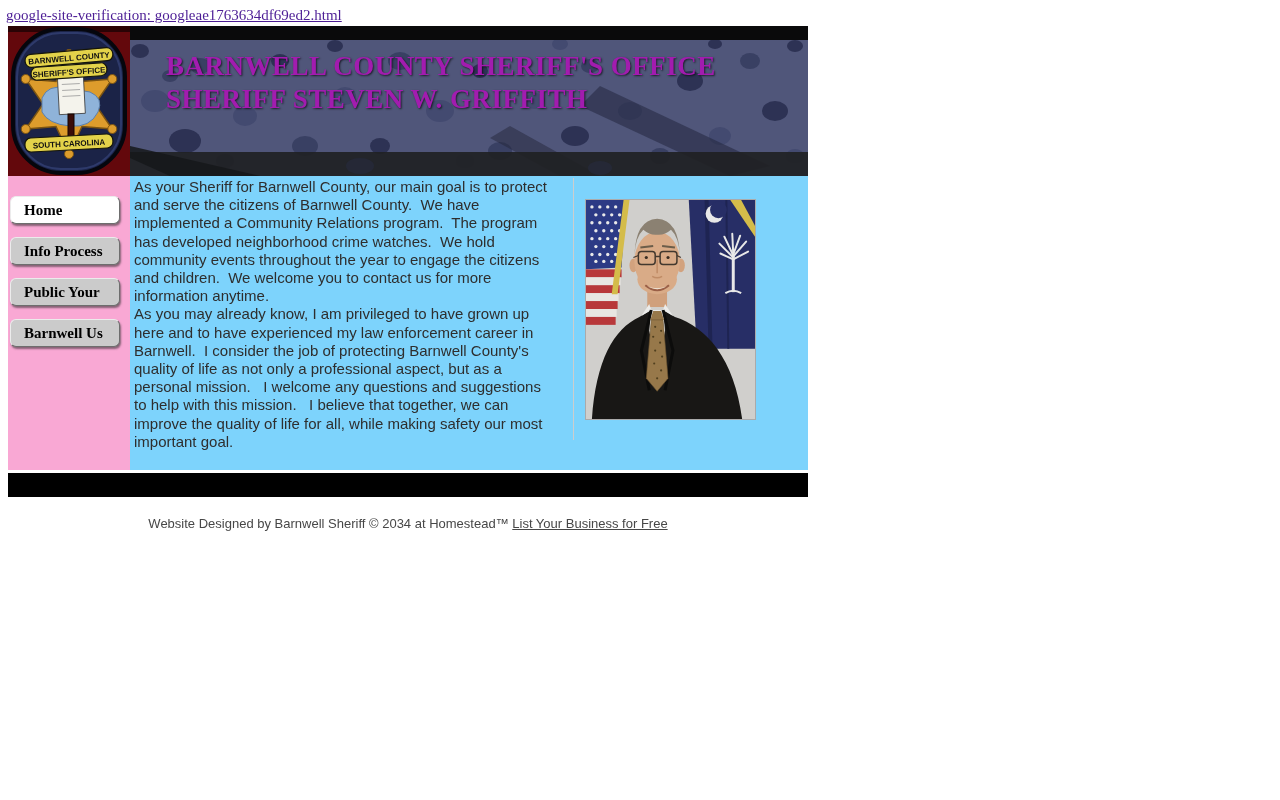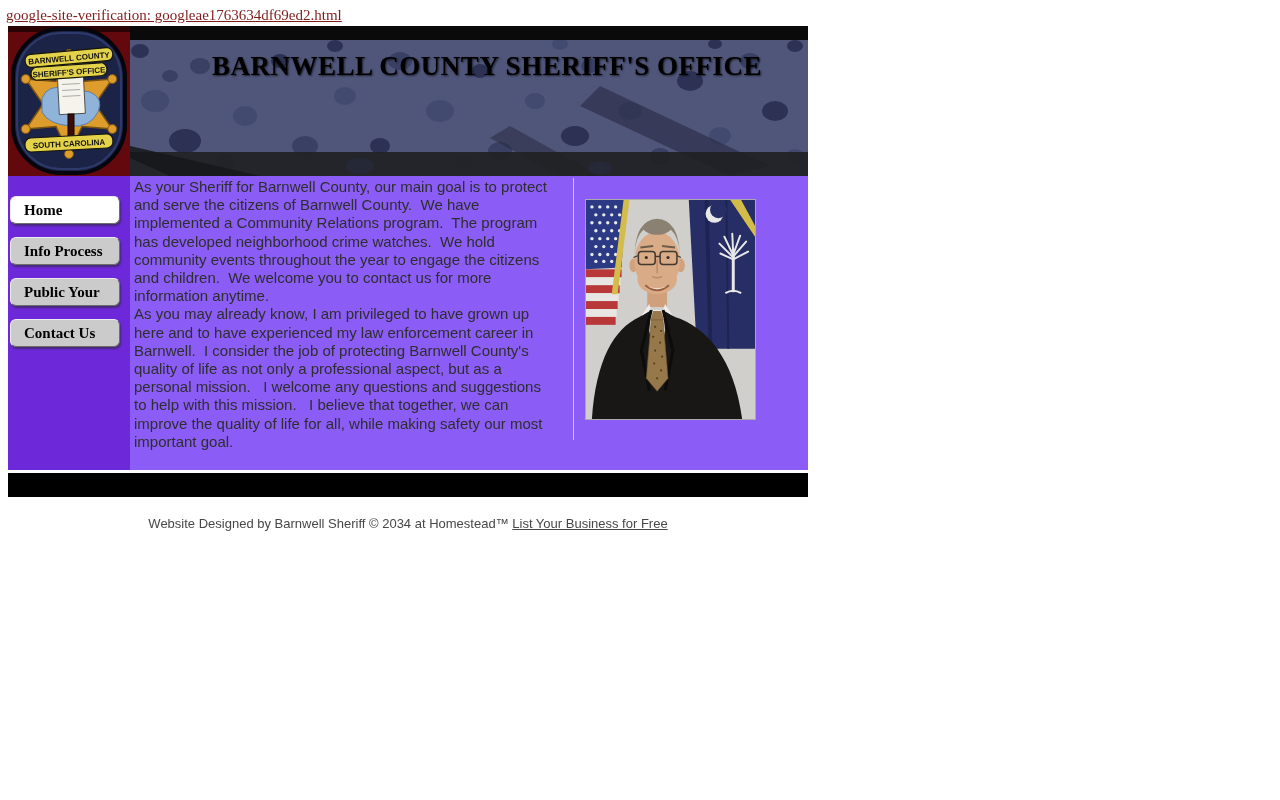--- a/index.html
+++ b/index.html
@@ -1,55 +1,55 @@
 <!DOCTYPE html>
 <html><head>
 <meta charset="utf-8">
 <style>
   * { margin:0; padding:0; box-sizing:border-box; }
   body { background:#ffffff; font-family:"Liberation Sans", sans-serif; }
   .page { position:relative; width:1280px; height:800px; background:#fff; overflow:hidden; }
 
   .verify-link {
     position:absolute; left:6px; top:7px;
-    font-family:"Liberation Serif", serif; font-size:15px; color:#7f1d1d;
+    font-family:"Liberation Serif", serif; font-size:15px; color:#4c1d95;
     text-decoration:underline; cursor:pointer;
   }
 
   .container { position:absolute; left:8px; top:26px; width:800px; }
 
   
   .header { display:flex; height:150px; }
   .badge { width:122px; height:150px; flex:0 0 122px; }
   .banner { position:relative; width:678px; height:150px; overflow:hidden; }
   .banner svg { position:absolute; left:0; top:0; }
   .banner-text {
     position:absolute; left:0; top:14px; width:100%; padding-left:36px;
-    text-align:center; font-family:"Liberation Serif", serif; font-weight:bold;
-    font-size:27px; line-height:33px; color:#000000;
+    font-family:"Liberation Serif", serif; font-weight:bold;
+    font-size:27px; line-height:33px; color:#a21caf;
     text-shadow:1px 1px 2px rgba(0,0,0,.65); letter-spacing:.5px;
     margin-top:0;
   }
   .banner-text .l1 { margin-top:10px; }
 
   
   .bodyrow { display:flex; height:294px; background:#ffffff; }
-  .sidebar { width:122px; flex:0 0 122px; background:#6d28d9; padding-top:20px; }
+  .sidebar { width:122px; flex:0 0 122px; background:#f9a8d4; padding-top:20px; }
   .navbtn {
     display:block; width:110px; height:28px; margin:0 0 13px 2px;
     border-radius:6px; line-height:26px; padding-left:13px; text-align:left;
     font-family:"Liberation Serif", serif; font-weight:bold; font-size:15px; color:#000;
     background:#cbcbcb;
     border:1px solid; border-color:#ececec #6e6e6e #6e6e6e #ececec;
     box-shadow:1px 2px 2px rgba(40,40,40,.55);
     cursor:pointer;
   }
   .navbtn.active { background:#ffffff; }
 
-  .content { position:relative; flex:1; background:#8b5cf6; }
+  .content { position:relative; flex:1; background:#7dd3fc; }
   .content p {
     width:416px; margin-left:4px; font-size:15px; line-height:18.2px;
     color:#2e2e2e; white-space:pre-wrap;
   }
   .content p.p1 { padding-top:2px; }
   .content p.p2 { }
   .vdivider { position:absolute; left:443px; top:2px; width:1px; height:262px; background:#cdcdcd; }
   .photo {
     position:absolute; left:455px; top:23px; width:171px; height:221px;
     border:1px solid #aaaaaa;
@@ -154,31 +154,32 @@
           <path d="M470 60 L640 140 L600 150 L450 80 Z" fill="#22263e" opacity="0.55"></path>
           <path d="M380 100 L470 150 L430 150 L360 112 Z" fill="#23263a" opacity="0.5"></path>
           <rect x="0" y="126" width="678" height="24" fill="#1f2123" opacity="0.92"></rect>
           <path d="M0 120 L130 150 L40 150 L0 132 Z" fill="#15181a" opacity="0.85"></path>
           <ellipse cx="230" cy="140" rx="14" ry="8" fill="#272b40" opacity="0.6"></ellipse>
           <ellipse cx="470" cy="142" rx="12" ry="7" fill="#272b40" opacity="0.6"></ellipse>
           <rect x="0" y="0" width="678" height="14" fill="#0a0a0b"></rect>
         </svg>
         <div class="banner-text">
           <div class="l1">BARNWELL COUNTY SHERIFF'S OFFICE</div>
+          <div class="l2">SHERIFF STEVEN W. GRIFFITH</div>
         </div>
       </div>
     </div>
 
     <div class="bodyrow">
 
       <div class="sidebar">
         <button class="navbtn active">Home</button>
         <button class="navbtn">Info Process</button>
         <button class="navbtn">Public Your</button>
-        <button class="navbtn">Contact Us</button>
+        <button class="navbtn">Barnwell Us</button>
       </div>
 
       <div class="content">
         <p class="p1">As your Sheriff for Barnwell County, our main goal is to protect and serve the citizens of Barnwell County.  We have implemented a Community Relations program.  The program has developed neighborhood crime watches.  We hold community events throughout the year to engage the citizens and children.  We welcome you to contact us for more information anytime.</p>
         <p class="p2">As you may already know, I am privileged to have grown up here and to have experienced my law enforcement career in Barnwell.  I consider the job of protecting Barnwell County's quality of life as not only a professional aspect, but as a personal mission.   I welcome any questions and suggestions to help with this mission.   I believe that together, we can improve the quality of life for all, while making safety our most important goal.</p>
 
         <div class="vdivider"></div>
 
         <div class="photo">
           <svg width="169" height="219" viewBox="0 0 171 221" preserveAspectRatio="none">

